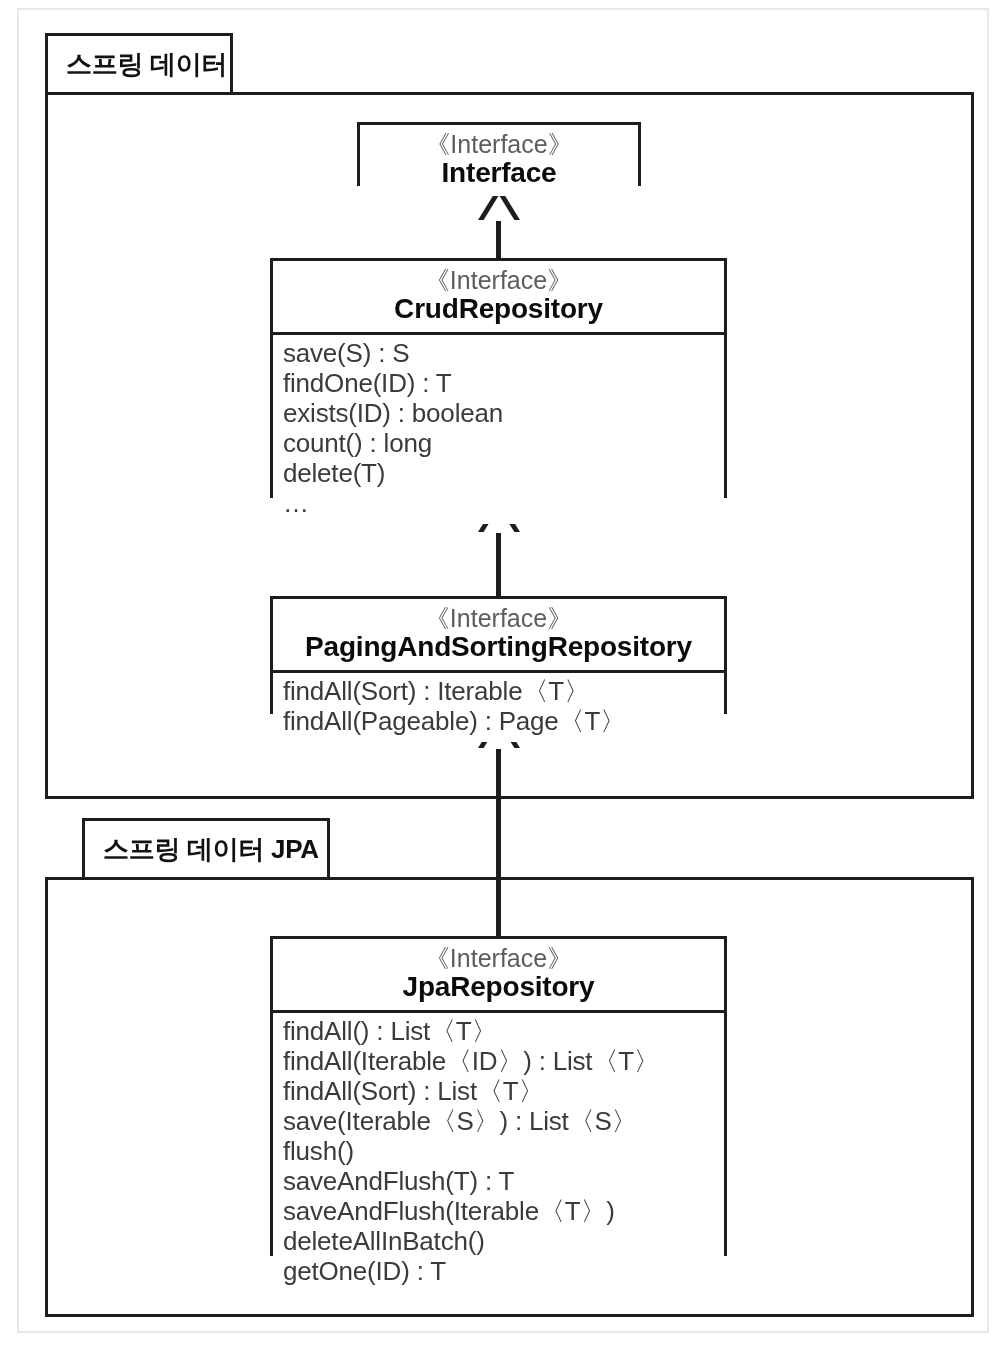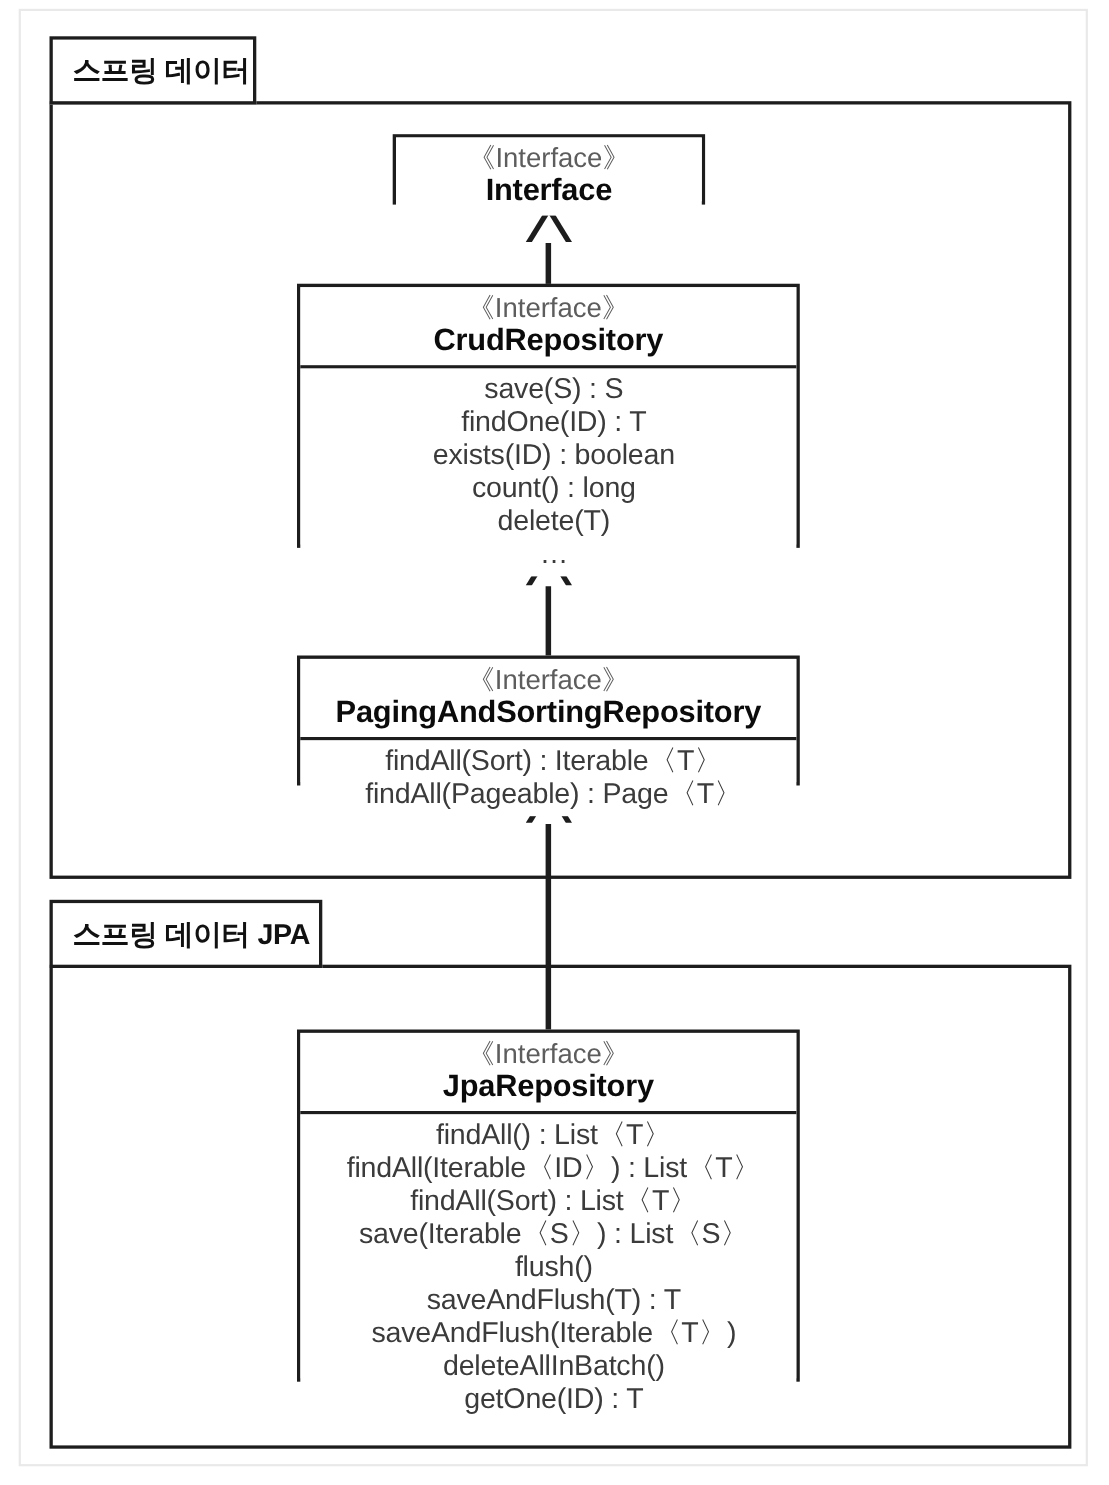--- a/index.html
+++ b/index.html
@@ -89,21 +89,20 @@
     color: #0b0b0b;
     font-weight: 700;
     line-height: 1.1;
     white-space: nowrap;
     letter-spacing: -0.2px;
   }
   .uml-members {
     box-sizing: border-box;
     padding: 3px 0 6px 10px;
     background: #ffffff;
-    text-align: center;
   }
   .uml-member {
     font-size: 26px;
     color: #3b3b3b;
     line-height: 1.155;
     white-space: nowrap;
     letter-spacing: -0.2px;
   }
 
   
@@ -148,21 +147,21 @@
   <div class="page-frame"></div>
 
   <div class="package" style="left:45px; top:33px; width:929px; height:766px;">
     <div class="package-tab" style="width:188px; height:62px;">
       <span class="package-tab-label">스프링 데이터</span>
     </div>
     <div class="package-body" style="top:59px; width:929px; height:707px;"></div>
   </div>
 
   <div class="package" style="left:45px; top:818px; width:929px; height:499px;">
-    <div class="package-tab" style="width:248px; height:62px;">
+    <div class="package-tab" style="width:248px; height:62px;margin-left:37px;">
       <span class="package-tab-label">스프링 데이터 JPA</span>
     </div>
     <div class="package-body" style="top:59px; width:929px; height:440px;"></div>
   </div>
 
   <div class="gen-line" style="left:496px; top:186px; height:74px;"></div>
   <div class="gen-arrow" style="left:478px; top:186px;">
     <div class="outer"></div>
       <div class="inner"></div>
   </div>

